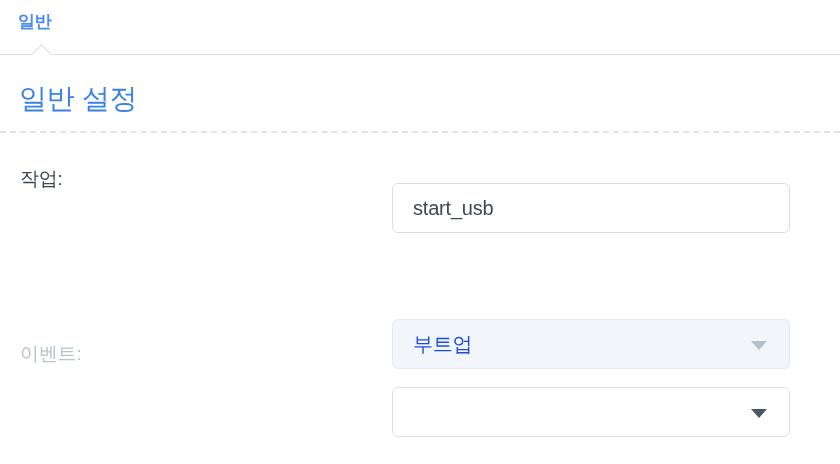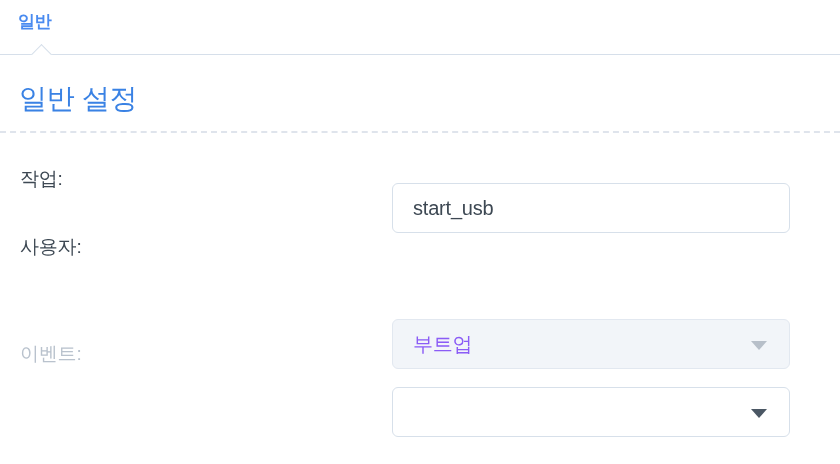--- a/index.html
+++ b/index.html
@@ -152,21 +152,21 @@
     height: 48px;
     display: flex;
     align-items: center;
     font-size: 20px;
     color: #3d4853;
     letter-spacing: -0.2px;
     white-space: nowrap;
     overflow: hidden;
   }
   .field-text.disabled {
-    color: #8b5cf6;
+    color: #1d4ed8;
   }
 
   
   .chevron {
     position: absolute;
     right: 22px;
     top: 21px;
     width: 0;
     height: 0;
     border-left: 8px solid transparent;
@@ -194,21 +194,20 @@
 <div class="form">
 
   <div class="form-row">
     <div class="form-label">작업:</div>
     <div class="field">
       <div class="field-text">start_usb</div>
     </div>
   </div>
 
   <div class="form-row">
-    <div class="form-label">사용자:</div>
   </div>
 
   <div class="form-row">
     <div class="form-label disabled">이벤트:</div>
     <div class="field disabled">
       <div class="field-text disabled">부트업</div>
       <div class="chevron disabled"></div>
     </div>
   </div>
 

